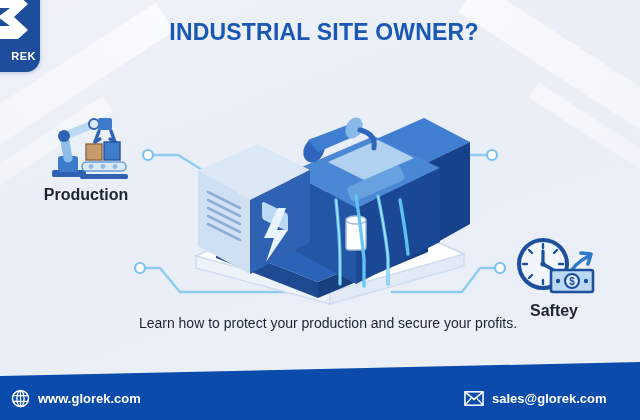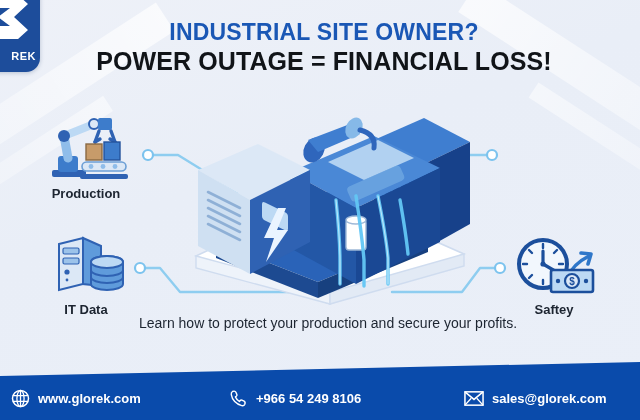--- a/index.html
+++ b/index.html
@@ -66,21 +66,21 @@
     letter-spacing:.1px;margin-top:3px;
   }
 
   
   #links{position:absolute;left:0;top:0;width:640px;height:420px;}
 
   
   .feat{position:absolute;width:120px;text-align:center;}
   .feat .gfx{height:72px;display:flex;align-items:flex-end;justify-content:center;}
   .feat .cap{
-    display:block;margin-top:4px;font-size:13px;font-weight:bold;color:#1c2430;
+    display:block;margin-top:4px;font-size:16px;font-weight:bold;color:#1c2430;
   }
   #feat-production{left:26px;top:110px;}
   #feat-itdata{left:26px;top:226px;}
   #feat-safety{left:494px;top:110px;}
   #feat-costs{left:494px;top:226px;}
 
   
   #generator{position:absolute;left:178px;top:96px;width:300px;height:210px;}
 
   
@@ -119,21 +119,20 @@
     <span class="mark">
       <svg width="44" height="50" viewBox="0 0 44 50">
         <path d="M30 3 L8 3 L8 16 L22 16 L10 25 L22 34 L8 34 L8 47 L30 47 L40 38 L26 25 L40 12 Z" fill="#ffffff"></path>
       </svg>
     </span>
     <span class="brand">REK</span>
   </div>
 
   <div id="headline">
     <span class="l1">INDUSTRIAL SITE OWNER?</span>
-    <span class="l2">POWER OUTAGE = FINANCIAL LOSS!</span>
   </div>
 
   <svg id="links">
     <g fill="none" stroke="#8ecdf0" stroke-width="2.4" stroke-linecap="round" stroke-linejoin="round">
       <path d="M150 155 L178 155 L238 192"></path>
       <path d="M142 268 L160 268 L180 292 L300 292"></path>
       <path d="M490 155 L462 155 L404 192"></path>
       <path d="M498 268 L480 268 L462 292 L392 292"></path>
     </g>
     <g fill="#ffffff" stroke="#7cc3ee" stroke-width="2.2">
@@ -240,42 +239,20 @@
         <rect x="40" y="50" width="44" height="9" rx="4.5" fill="#dce8f6" stroke="#6c9fd6" stroke-width="1.6"></rect>
         <circle cx="49" cy="54.5" r="2.4" fill="#8fbdea"></circle>
         <circle cx="61" cy="54.5" r="2.4" fill="#8fbdea"></circle>
         <circle cx="73" cy="54.5" r="2.4" fill="#8fbdea"></circle>
         <rect x="38" y="62" width="48" height="5" rx="2" fill="#2f62b3"></rect>
       </svg>
     </div>
     <span class="cap">Production</span>
   </div>
 
-  <div class="feat" id="feat-itdata">
-    <div class="gfx">
-      <svg width="82" height="62" viewBox="0 0 82 62">
-
-        <path d="M14 8 L38 2 L38 48 L14 54 Z" fill="#dce8f6" stroke="#2f62b3" stroke-width="2"></path>
-        <path d="M38 2 L56 10 L56 50 L38 48 Z" fill="#5f9bdb" stroke="#2f62b3" stroke-width="2"></path>
-        <rect x="18" y="12" width="16" height="6" rx="1.5" fill="#9cc3ea" stroke="#2f62b3" stroke-width="1.2"></rect>
-        <rect x="18" y="22" width="16" height="6" rx="1.5" fill="#9cc3ea" stroke="#2f62b3" stroke-width="1.2"></rect>
-        <circle cx="22" cy="36" r="2.6" fill="#2f62b3"></circle>
-        <circle cx="22" cy="44" r="1.4" fill="#2f62b3"></circle>
-
-        <g stroke="#2f62b3" stroke-width="2">
-          <ellipse cx="62" cy="26" rx="16" ry="6" fill="#bcd9f4"></ellipse>
-          <path d="M46 26 L46 48 a16 6 0 0 0 32 0 L78 26" fill="#5f9bdb"></path>
-          <path d="M46 34 a16 6 0 0 0 32 0" fill="none"></path>
-          <path d="M46 41 a16 6 0 0 0 32 0" fill="none"></path>
-          <ellipse cx="62" cy="26" rx="16" ry="6" fill="#bcd9f4"></ellipse>
-        </g>
-      </svg>
-    </div>
-    <span class="cap">IT Data</span>
-  </div>
 
 
   <div class="feat" id="feat-costs">
     <div class="gfx">
       <svg width="86" height="62" viewBox="0 0 86 62">
 
         <circle cx="32" cy="28" r="24" fill="#f2f7fd" stroke="#1c4f9c" stroke-width="4"></circle>
         <g stroke="#1c4f9c" stroke-width="2.4" stroke-linecap="round">
           <path d="M32 8 L32 12"></path>
             <path d="M32 44 L32 48"></path>
@@ -310,28 +287,20 @@
         <span class="ico">
           <svg width="19" height="19" viewBox="0 0 19 19">
             <circle cx="9.5" cy="9.5" r="8" fill="none" stroke="#fff" stroke-width="1.5"></circle>
             <ellipse cx="9.5" cy="9.5" rx="3.6" ry="8" fill="none" stroke="#fff" stroke-width="1.3"></ellipse>
             <path d="M1.8 6.6 H17.2 M1.8 12.4 H17.2 M9.5 1.5 V17.5" stroke="#fff" stroke-width="1.3"></path>
           </svg>
         </span>
         <span>www.glorek.com</span>
       </div>
 
-      <div class="contact" id="c-phone">
-        <span class="ico">
-          <svg width="19" height="19" viewBox="0 0 19 19">
-            <path d="M3.5 2.5 q2.6 -1 3.4 .8 l1 2.3 q.4 1 -.5 1.6 l-1 .7 q1.3 3 4 4.6 l.8 -1 q.7 -.9 1.7 -.4 l2.2 1.1 q1.7 .9 .6 3.3 q-.8 1.6 -3 1.1 q-4.2 -1 -7 -4 q-2.8 -3 -3.4 -7 q-.3 -2.2 1.2 -3.1 Z" fill="none" stroke="#fff" stroke-width="1.4" stroke-linejoin="round"></path>
-          </svg>
-        </span>
-        <span>+966 54 249 8106</span>
-      </div>
 
       <div class="contact" id="c-mail">
         <span class="ico">
           <svg width="21" height="17" viewBox="0 0 21 17">
             <rect x="1" y="1.5" width="19" height="14" fill="none" stroke="#fff" stroke-width="1.6"></rect>
             <path d="M1 1.5 L10.5 9.5 L20 1.5" fill="none" stroke="#fff" stroke-width="1.6"></path>
             <path d="M1 15.5 L7.6 8.2 M20 15.5 L13.4 8.2" fill="none" stroke="#fff" stroke-width="1.4"></path>
           </svg>
         </span>
         <span>sales@glorek.com</span>

